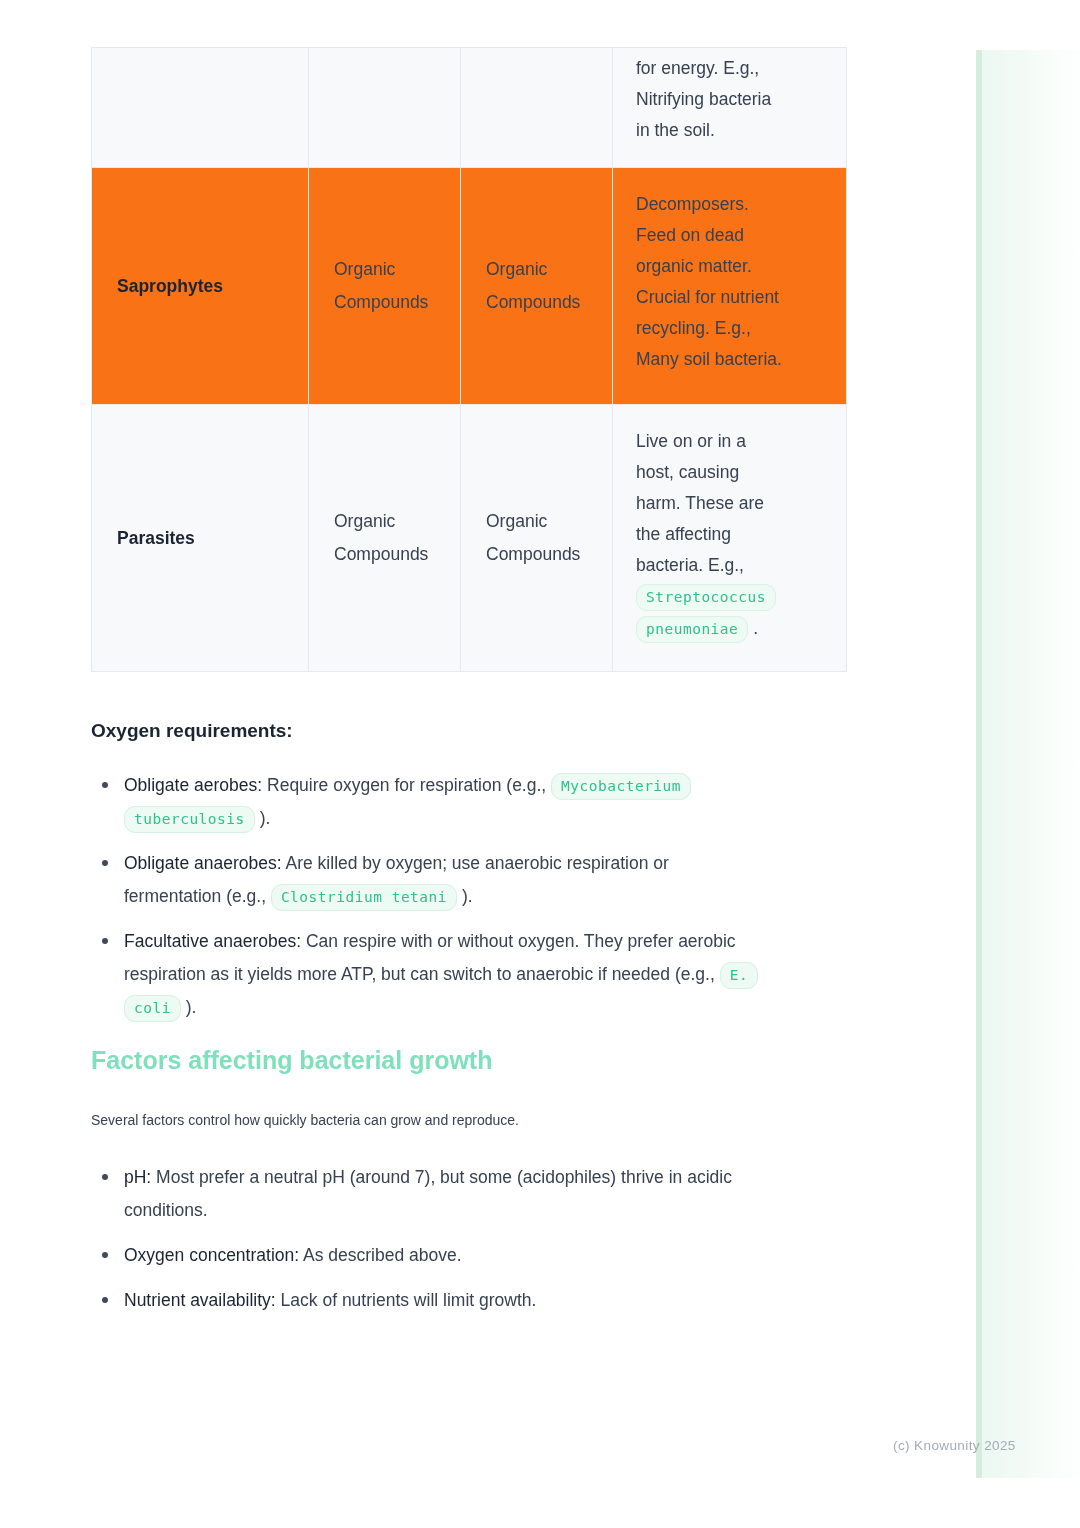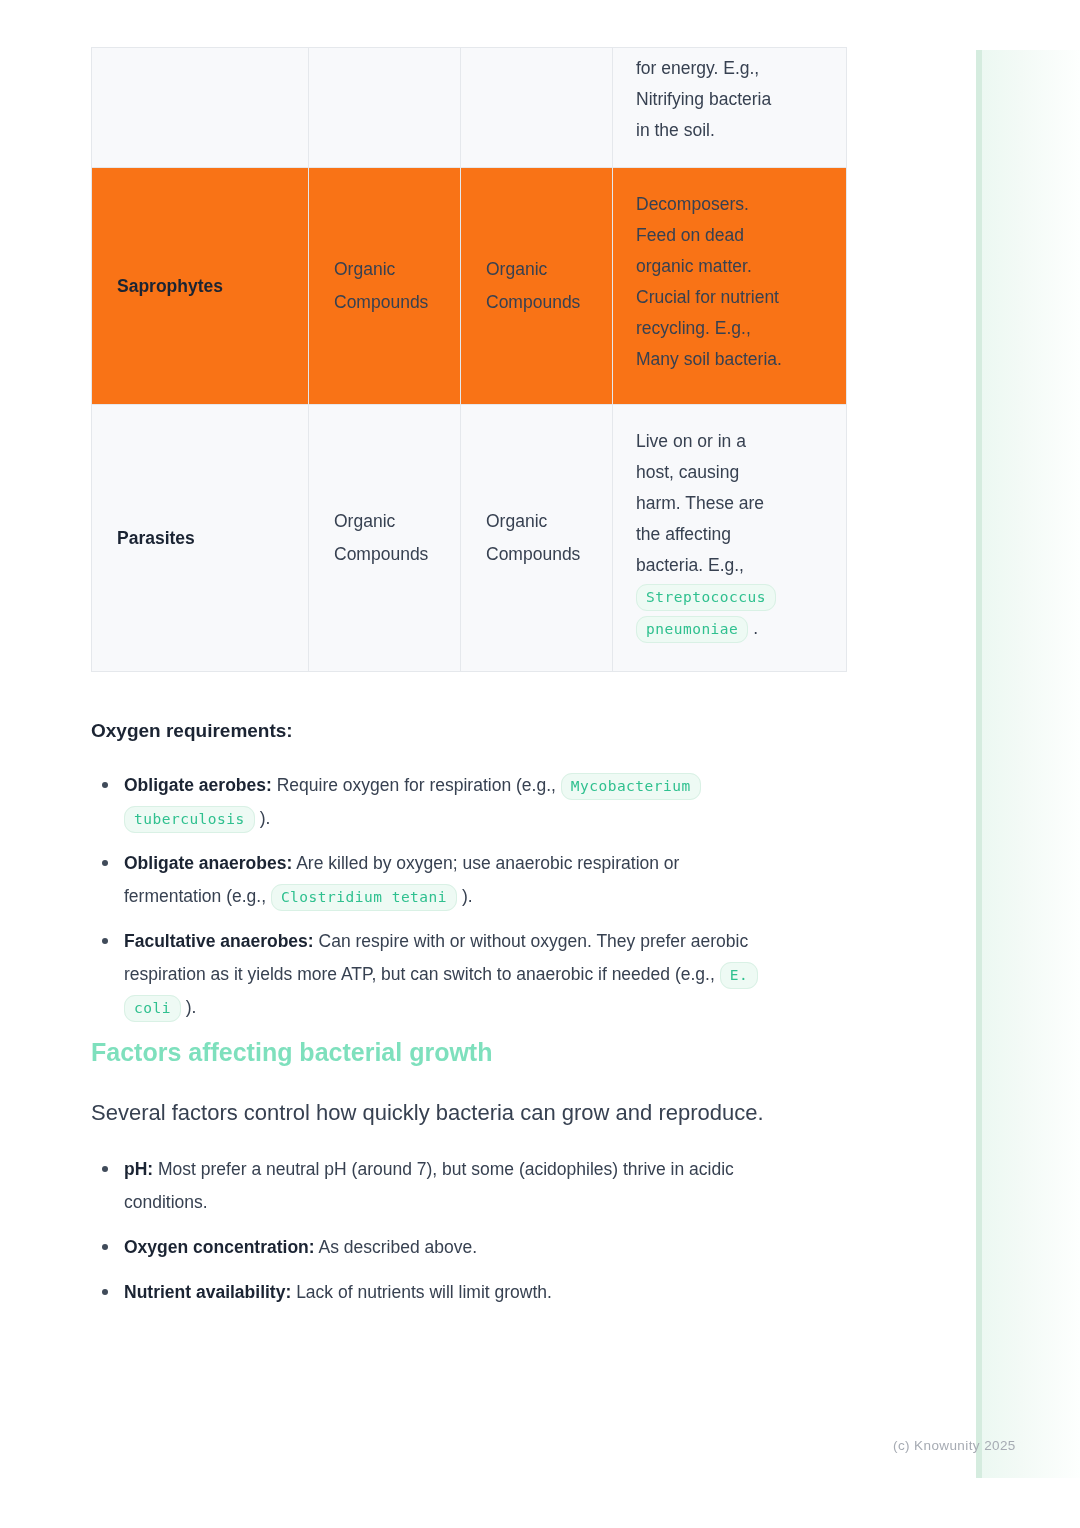--- a/index.html
+++ b/index.html
@@ -37,36 +37,36 @@
   td.src  { width:152px; vertical-align:middle; padding-left:25px; padding-right:18px;
             line-height:33px; color:#374151; }
   td.desc { width:234px; vertical-align:top; padding:21px 20px 18px 23px; }
   tr.cutoff td.desc { padding-top:5px; }
   tr.r1 { height:120px; }
   tr.r2 { height:237px; }
   tr.r3 { height:267px; }
   .desc-line { line-height:31px; color:#374151; min-height:31px; }
 
   
-  .pt-bold { font-weight:700; color:#1b2433; }
+  .pt-bold { font-weight:400; color:#1b2433; }
   .pt-text { color:#374151; }
   .pt-code {
     font-family:"DejaVu Sans Mono","Liberation Mono",monospace;
     font-size:14.5px; letter-spacing:0.5px;
     color:#2fc08f; background:#eefaf4;
     border:1px solid #d9f1e5; border-radius:11px;
     padding:4px 9px 5px 9px;
     -webkit-box-decoration-break:clone; box-decoration-break:clone;
     line-height:31px;
   }
 
   
   h3.sub { margin-top:47px; font-size:19px; line-height:24px; color:#1b2433; font-weight:700; }
-  h2.green { margin-top:12px; font-size:25px; line-height:33px; color:#7ee0bd; font-weight:700; }
-  p.intro { margin-top:27px; font-size:22px; line-height:33px; color:#374151; width:680px; }
+  h2.green { margin-top:20px; font-size:25px; line-height:33px; color:#7ee0bd; font-weight:700; }
+  p.intro { margin-top:27px; font-size:14px; line-height:33px; color:#374151; width:680px; }
 
   
   ul.blist { list-style:none; margin-top:26px; }
   ul.blist2 { margin-top:24px; }
   ul.blist li {
     position:relative; padding-left:33px; margin-bottom:12px;
     font-size:17.5px; line-height:33px; color:#374151; width:676px;
   }
   ul.blist li::before {
     content:""; position:absolute; left:11px; top:13px;

